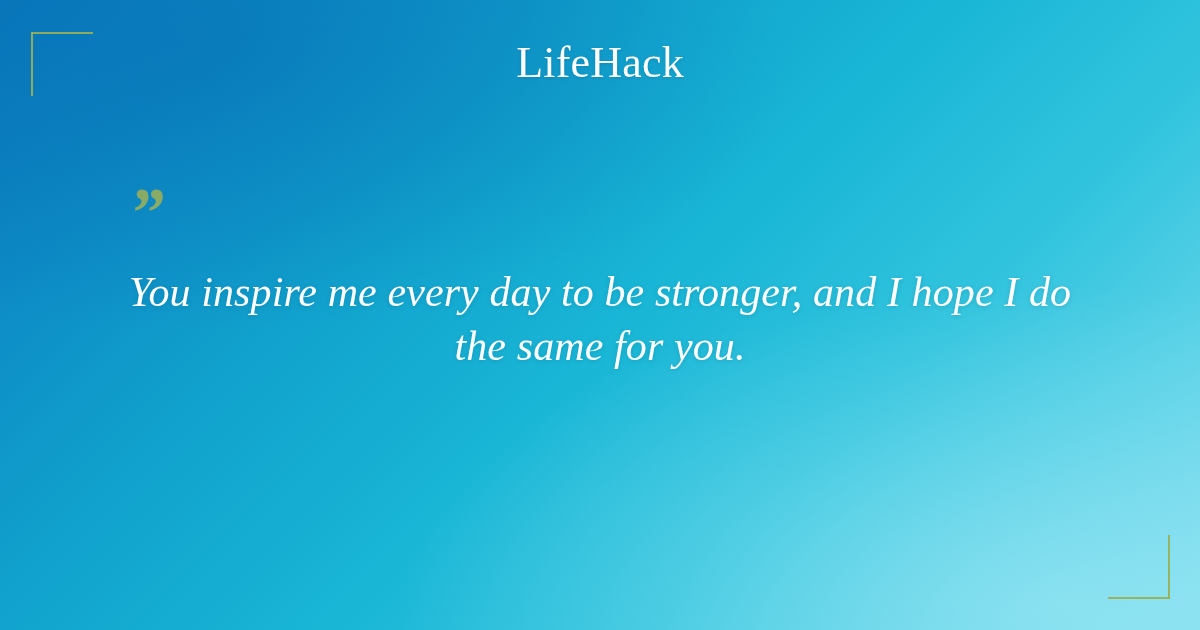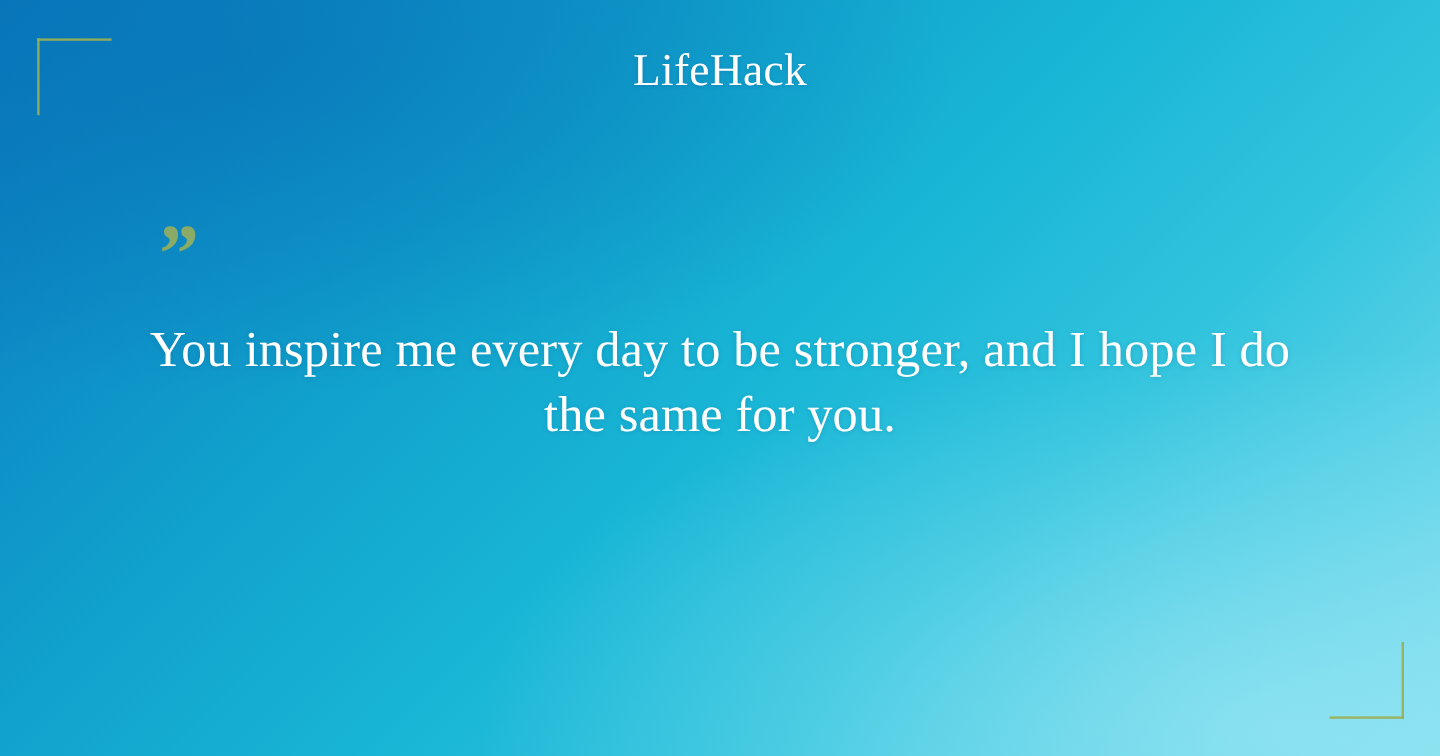--- a/index.html
+++ b/index.html
@@ -70,21 +70,21 @@
   #corner-br .h { right: 0; bottom: 0; width: 62px; height: 2px; }
 
   
   #brand {
     position: absolute;
     top: 39px;
     left: 0;
     width: 1200px;
     text-align: center;
     color: #ffffff;
-    font-size: 38px;
+    font-size: 44px;
     line-height: 1.1;
     letter-spacing: 0.2px;
     font-weight: 400;
     text-shadow: 0 1px 3px rgba(4,70,110,0.22);
   }
 
   
   #quote-block {
     position: absolute;
     left: 105px;
@@ -104,20 +104,21 @@
     letter-spacing: -2px;
     text-align: left;
     margin-left: 24px;
     user-select: none;
   }
 
   #quote-text {
     display: block;
     margin-top: 20px;
     color: #ffffff;
+    font-style: italic;
     font-size: 42px;
     line-height: 1.28;
     text-align: center;
     letter-spacing: 0.1px;
     text-shadow: 0 1px 4px rgba(4,74,112,0.20);
   }
 </style>
 </head>
 <body>
 

